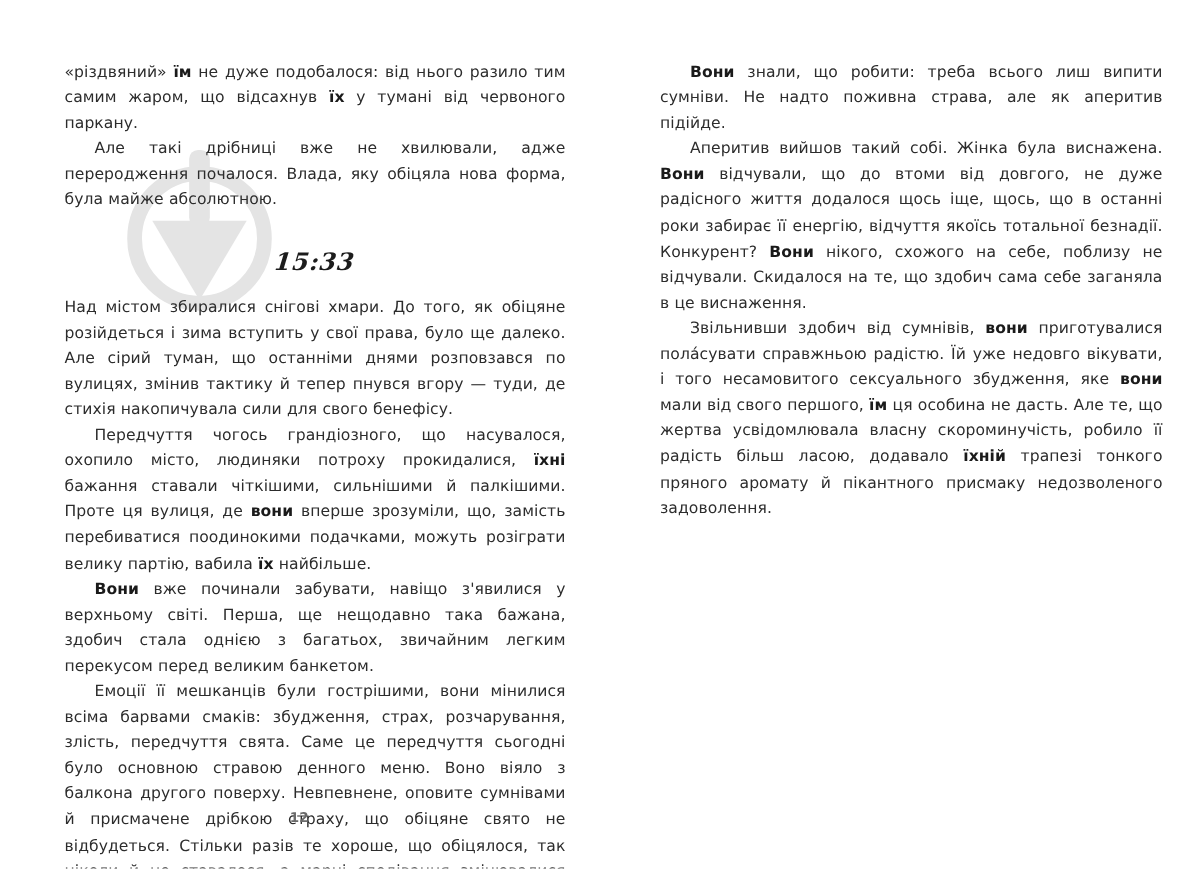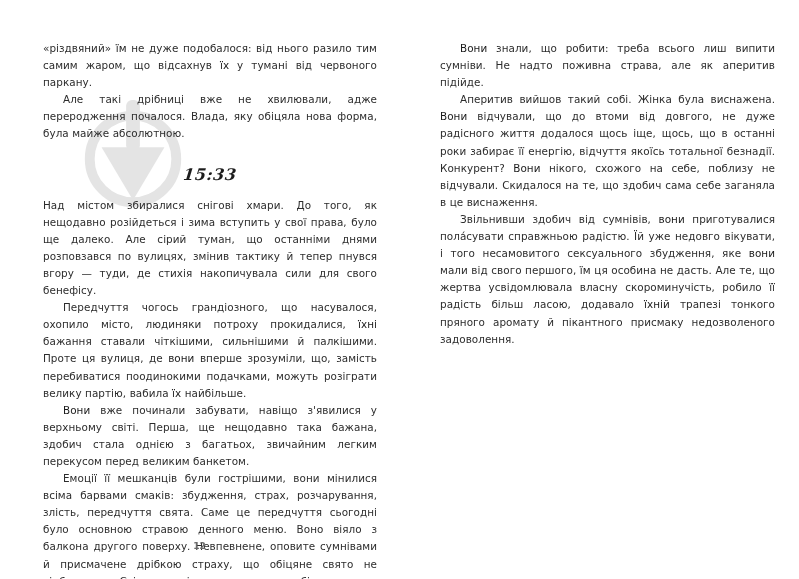--- a/index.html
+++ b/index.html
@@ -68,21 +68,21 @@
     letter-spacing: 0.05px;
     word-spacing: 0.1px;
   }
 
   .body-text p {
     margin: 0;
     text-indent: 20px;
   }
   .body-text p.no-indent { text-indent: 0; }
 
-  .body-text b { font-weight: 400; color: #1a1a1a; }
+  .body-text b { font-weight: 700; color: #1a1a1a; }
 
   
   .scene-heading {
     position: relative;
     z-index: 3;
     text-align: center;
     font-family: "DejaVu Serif", "Liberation Serif", serif;
     font-style: italic;
     font-weight: 700;
     font-size: 16px;
@@ -132,21 +132,21 @@
     </div>
 
     <div class="body-text">
         <p class="no-indent"><span>«різдвяний» </span><b>їм</b><span> не дуже подобалося: від нього разило тим самим жаром, що відсахнув </span><b>їх</b><span> у тумані від червоного паркану.</span></p>
         <p><span>Але такі дрібниці вже не хвилювали, адже переродження почалося. Влада, яку обіцяла нова форма, була майже абсолютною.</span></p>
       </div>
 
     <div class="scene-heading">15:33</div>
 
     <div class="body-text">
-        <p class="no-indent"><span>Над містом збиралися снігові хмари. До того, як нещодавно розійдеться і зима вступить у свої права, було ще далеко. Але сірий туман, що останніми днями розповзався по вулицях, змінив тактику й тепер пнувся вгору — туди, де стихія накопичувала сили для свого бенефісу.</span></p>
+        <p class="no-indent"><span>Над містом збиралися снігові хмари. До того, як обіцяне розійдеться і зима вступить у свої права, було ще далеко. Але сірий туман, що останніми днями розповзався по вулицях, змінив тактику й тепер пнувся вгору — туди, де стихія накопичувала сили для свого бенефісу.</span></p>
         <p><span>Передчуття чогось грандіозного, що насувалося, охопило місто, людиняки потроху прокидалися, </span><b>їхні</b><span> бажання ставали чіткішими, сильнішими й палкішими. Проте ця вулиця, де </span><b>вони</b><span> вперше зрозуміли, що, замість перебиватися поодинокими подачками, можуть розіграти велику партію, вабила </span><b>їх</b><span> найбільше.</span></p>
         <p><b>Вони</b><span> вже починали забувати, навіщо з'явилися у верхньому світі. Перша, ще нещодавно така бажана, здобич стала однією з багатьох, звичайним легким перекусом перед великим банкетом.</span></p>
         <p><span>Емоції її мешканців були гострішими, вони мінилися всіма барвами смаків: збудження, страх, розчарування, злість, передчуття свята. Саме це передчуття сьогодні було основною стравою денного меню. Воно віяло з балкона другого поверху. Невпевнене, оповите сумнівами й присмачене дрібкою страху, що обіцяне свято не відбудеться. Стільки разів те хороше, що обіцялося, так ніколи й не ставалося, а марні сподівання змінювалися обманом і розчаруванням.</span></p>
       </div>
 
     <div class="folio">
       <span>12</span>
     </div>
   </div>
 

